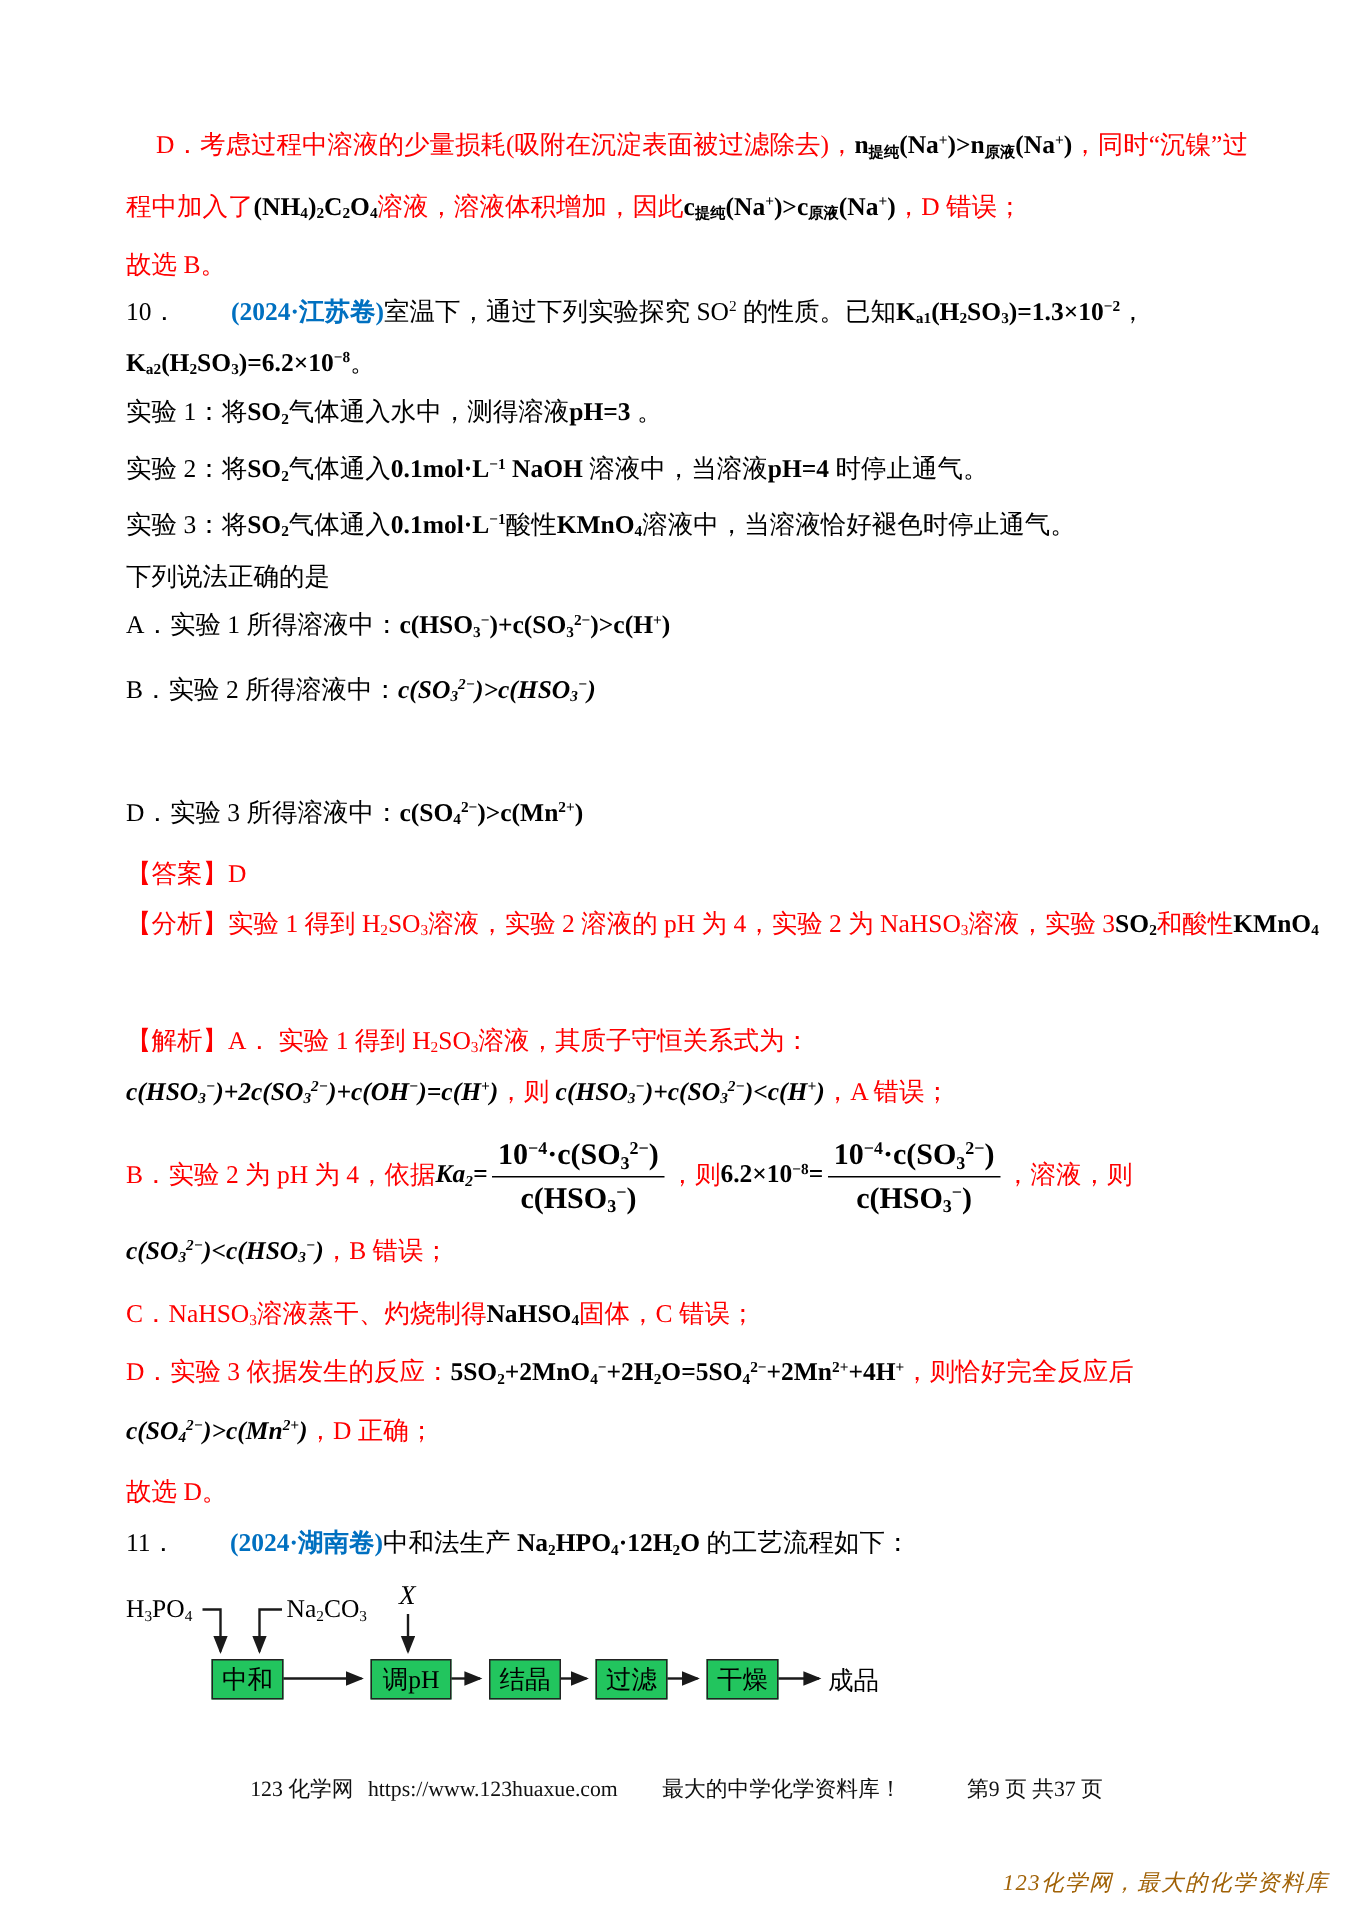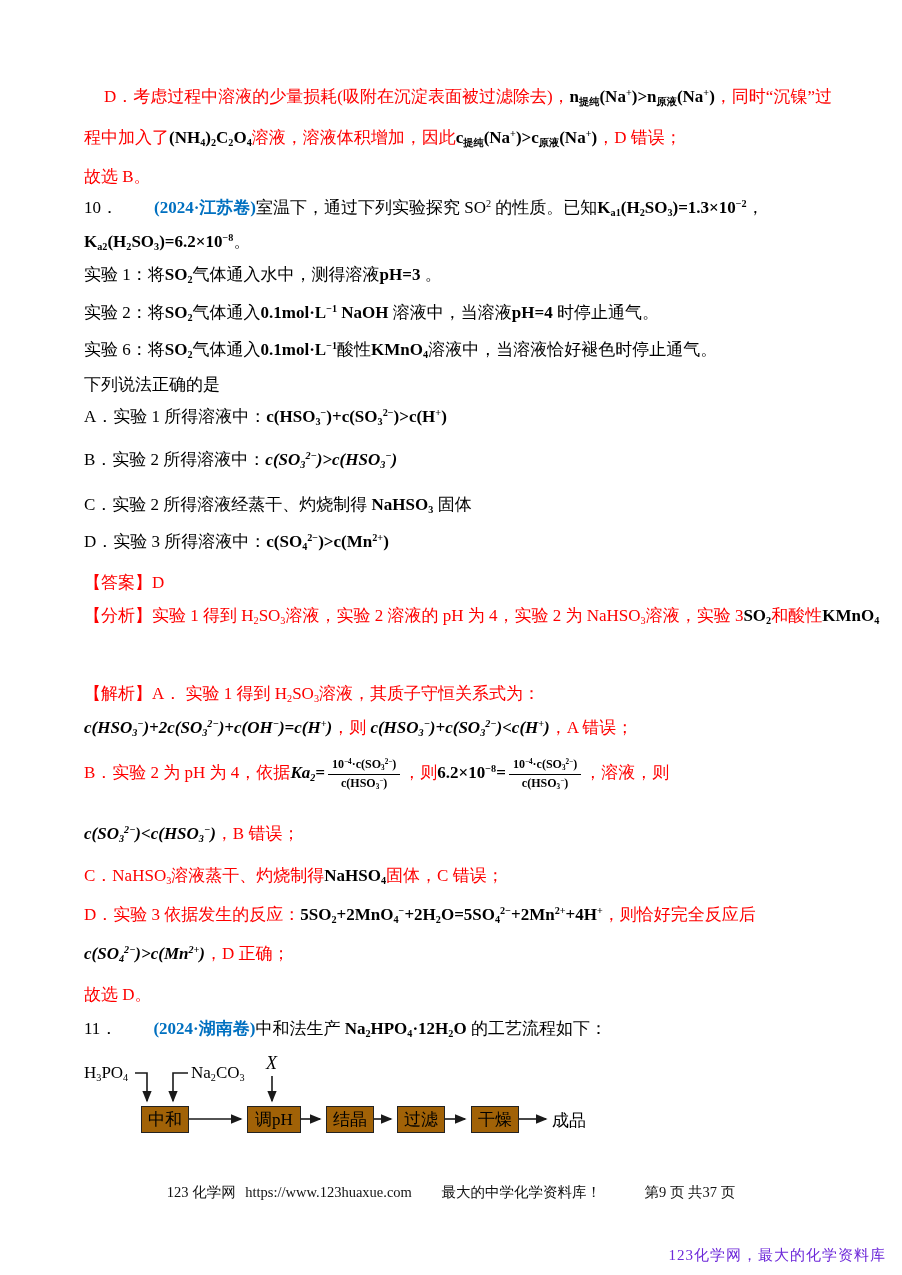--- a/index.html
+++ b/index.html
@@ -9,59 +9,58 @@
     font-size:17px;color:#000;overflow:hidden;
   }
   .line{position:absolute;white-space:nowrap;line-height:1.3;}
   .red{color:#fe0000;}
   .blue{color:#0070c0;font-weight:bold;margin-left:36px;}
   .b{font-weight:bold;}
   .i{font-style:italic;}
   sub,sup{font-size:0.6em;line-height:0;}
   sub{vertical-align:-0.25em;text-align:center;}
   sup{vertical-align:0.55em;}
-  .frac{display:inline-block;vertical-align:middle;text-align:center;font-size:12px;margin:0 3px;}
+  .frac{display:inline-block;vertical-align:middle;text-align:center;font-size:20px;margin:0 3px;}
   .frac .num{display:block;border-bottom:1.6px solid #000;padding:0 4px 1px;}
   .frac .den{display:block;padding:1px 4px 0;}
   
   .diagram{position:absolute;left:84px;top:1056px;width:560px;height:92px;}
   .diagram svg{position:absolute;left:0;top:0;}
   .dg-label{position:absolute;font-size:17px;white-space:nowrap;}
   .dg-box{
-    position:absolute;top:50px;height:25px;border:1.5px solid #222;background:#a16207;
+    position:absolute;top:50px;height:25px;border:1.5px solid #222;background:#22c55e;
     text-align:center;line-height:25px;font-size:17px;white-space:nowrap;
   }
   .footer{
     position:absolute;top:1183px;left:0;width:100%;text-align:center;
     font-size:14.5px;color:#111;white-space:nowrap;
   }
   .footer .pg{margin-left:40px;}
   .watermark{
-    position:absolute;top:1246px;right:16px;font-size:15px;color:#6d28d9;
-    white-space:nowrap;letter-spacing:1px;
+    position:absolute;top:1246px;right:16px;font-size:15px;color:#a16207;
+    white-space:nowrap;letter-spacing:1px;font-style:italic;
   }
 </style>
 </head>
 <body>
 
 <div class="page">
 
   <div class="line" style="top:86px;left:104px"><span class="red">D．考虑过程中溶液的少量损耗(吸附在沉淀表面被过滤除去)，</span><span class="b">n<sub>提纯</sub>(Na<sup>+</sup>)&gt;n<sub>原液</sub>(Na<sup>+</sup>)</span><span class="red">，同时“沉镍”过</span></div>
   <div class="line" style="top:127px;left:84px"><span class="red">程中加入了</span><span class="b">(NH<sub>4</sub>)<sub>2</sub>C<sub>2</sub>O<sub>4</sub></span><span class="red">溶液，溶液体积增加，因此</span><span class="b">c<sub>提纯</sub>(Na<sup>+</sup>)&gt;c<sub>原液</sub>(Na<sup>+</sup>)</span><span class="red">，D 错误；</span></div>
   <div class="line" style="top:166px;left:84px"><span class="red">故选 B。</span></div>
 
   <div class="line" style="top:197px;left:84px"><span>10．</span><span class="blue">(2024·江苏卷)</span><span>室温下，通过下列实验探究 SO<sup>2</sup> 的性质。已知</span><span class="b">K<sub>a1</sub>(H<sub>2</sub>SO<sub>3</sub>)=1.3×10<sup>−2</sup></span><span>，</span></div>
   <div class="line" style="top:231px;left:84px"><span class="b">K<sub>a2</sub>(H<sub>2</sub>SO<sub>3</sub>)=6.2×10<sup>−8</sup></span><span>。</span></div>
   <div class="line" style="top:264px;left:84px"><span>实验 1：将</span><span class="b">SO<sub>2</sub></span><span>气体通入水中，测得溶液</span><span class="b">pH=3</span><span> 。</span></div>
   <div class="line" style="top:302px;left:84px"><span>实验 2：将</span><span class="b">SO<sub>2</sub></span><span>气体通入</span><span class="b">0.1mol·L<sup>−1</sup> NaOH</span><span> 溶液中，当溶液</span><span class="b">pH=4</span><span> 时停止通气。</span></div>
-  <div class="line" style="top:339px;left:84px"><span>实验 6：将</span><span class="b">SO<sub>2</sub></span><span>气体通入</span><span class="b">0.1mol·L<sup>−1</sup></span><span>酸性</span><span class="b">KMnO<sub>4</sub></span><span>溶液中，当溶液恰好褪色时停止通气。</span></div>
+  <div class="line" style="top:339px;left:84px"><span>实验 3：将</span><span class="b">SO<sub>2</sub></span><span>气体通入</span><span class="b">0.1mol·L<sup>−1</sup></span><span>酸性</span><span class="b">KMnO<sub>4</sub></span><span>溶液中，当溶液恰好褪色时停止通气。</span></div>
   <div class="line" style="top:374px;left:84px"><span>下列说法正确的是</span></div>
   <div class="line" style="top:406px;left:84px"><span>A．实验 1 所得溶液中：</span><span class="b">c(HSO<sub>3</sub><sup>−</sup>)+c(SO<sub>3</sub><sup>2−</sup>)&gt;c(H<sup>+</sup>)</span></div>
   <div class="line" style="top:449px;left:84px"><span>B．实验 2 所得溶液中：</span><span class="b i">c(SO<sub>3</sub><sup>2−</sup>)&gt;c(HSO<sub>3</sub><sup>−</sup>)</span></div>
-  <div class="line" style="top:494px;left:84px"><span>C．实验 2 所得溶液经蒸干、灼烧制得 </span><span class="b">NaHSO<sub>3</sub></span><span> 固体</span></div>
   <div class="line" style="top:531px;left:84px"><span>D．实验 3 所得溶液中：</span><span class="b">c(SO<sub>4</sub><sup>2−</sup>)&gt;c(Mn<sup>2+</sup>)</span></div>
 
   <div class="line" style="top:572px;left:84px"><span class="red">【答案】D</span></div>
   <div class="line" style="top:605px;left:84px"><span class="red">【分析】实验 1 得到 H<sub>2</sub>SO<sub>3</sub>溶液，实验 2 溶液的 pH 为 4，实验 2 为 NaHSO<sub>3</sub>溶液，实验 3</span><span class="b">SO<sub>2</sub></span><span class="red">和酸性</span><span class="b">KMnO<sub>4</sub></span></div>
   <div class="line" style="top:683px;left:84px"><span class="red">【解析】A．  实验 1 得到 H<sub>2</sub>SO<sub>3</sub>溶液，其质子守恒关系式为：</span></div>
   <div class="line" style="top:717px;left:84px"><span class="b i">c(HSO<sub>3</sub><sup>−</sup>)+2c(SO<sub>3</sub><sup>2−</sup>)+c(OH<sup>−</sup>)=c(H<sup>+</sup>)</span><span class="red">，则 </span><span class="b i">c(HSO<sub>3</sub><sup>−</sup>)+c(SO<sub>3</sub><sup>2−</sup>)&lt;c(H<sup>+</sup>)</span><span class="red">，A 错误；</span></div>
   <div class="line" style="top:757px;left:84px"><span class="red">B．实验 2 为 pH 为 4，依据</span><span class="b i">Ka<sub>2</sub>=</span><span class="frac b"><span class="num">10<sup>−4</sup>·c(SO<sub>3</sub><sup>2−</sup>)</span><span class="den">c(HSO<sub>3</sub><sup>−</sup>)</span></span><span class="red">，则</span><span class="b">6.2×10<sup>−8</sup>=</span><span class="frac b"><span class="num">10<sup>−4</sup>·c(SO<sub>3</sub><sup>2−</sup>)</span><span class="den">c(HSO<sub>3</sub><sup>−</sup>)</span></span><span class="red">，溶液，则</span></div>
   <div class="line" style="top:823px;left:84px"><span class="b i">c(SO<sub>3</sub><sup>2−</sup>)&lt;c(HSO<sub>3</sub><sup>−</sup>)</span><span class="red">，B 错误；</span></div>
   <div class="line" style="top:865px;left:84px"><span class="red">C．NaHSO<sub>3</sub>溶液蒸干、灼烧制得</span><span class="b">NaHSO<sub>4</sub></span><span class="red">固体，C 错误；</span></div>
   <div class="line" style="top:904px;left:84px"><span class="red">D．实验 3 依据发生的反应：</span><span class="b">5SO<sub>2</sub>+2MnO<sub>4</sub><sup>−</sup>+2H<sub>2</sub>O=5SO<sub>4</sub><sup>2−</sup>+2Mn<sup>2+</sup>+4H<sup>+</sup></span><span class="red">，则恰好完全反应后</span></div>

